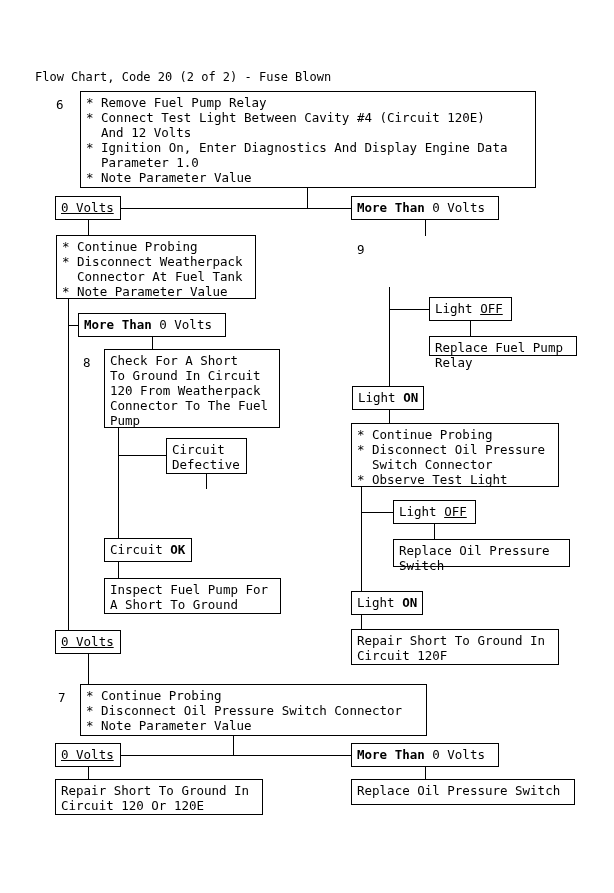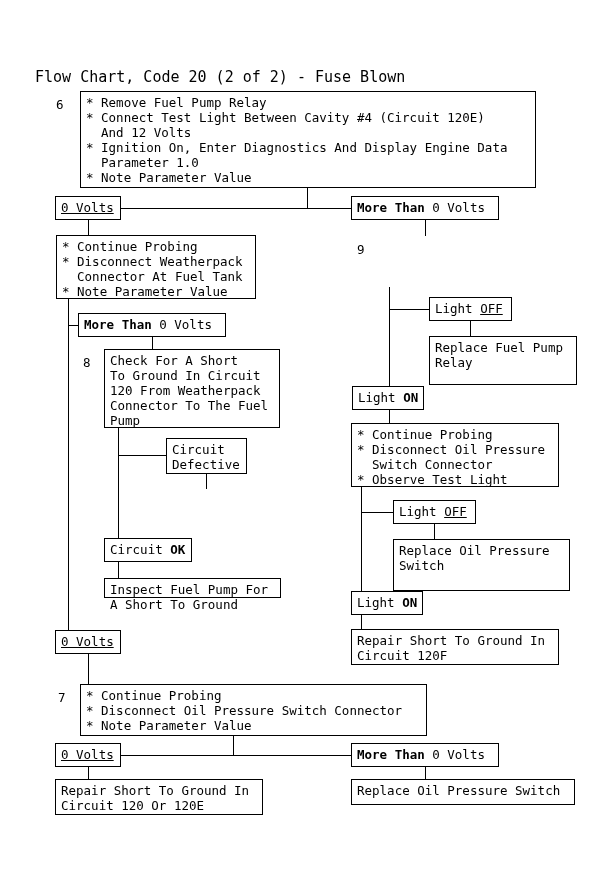--- a/index.html
+++ b/index.html
@@ -19,21 +19,21 @@
     position: absolute;
     left: 0;
     top: 0;
     width: 614px;
     height: 893px;
   }
   .title {
     position: absolute;
     left: 35px;
     top: 70px;
-    font-size: 15px;
+    font-size: 12px;
     line-height: 15px;
     white-space: pre;
     letter-spacing: 0px;
   }
   .box {
     position: absolute;
     box-sizing: border-box;
     border: 1px solid #000000;
     background: #ffffff;
     font-size: 12.5px;
@@ -107,52 +107,52 @@
   <div class="line hline" style="left:118px; top:455px; width:48px; height:1px;"></div>
 
   <div class="box" style="left:166px; top:438px; width:81px; height:36px;">Circuit
 Defective</div>
   <div class="line vline" style="left:206px; top:474px; width:1px; height:15px;"></div>
 
 
   <div class="box" style="left:104px; top:538px; width:88px; height:24px;"><span>Circuit </span><b>OK</b></div>
   <div class="line vline" style="left:118px; top:562px; width:1px; height:16px;"></div>
 
-  <div class="box" style="left:104px; top:578px; width:177px; height:20px;">Inspect Fuel Pump For
+  <div class="box" style="left:104px; top:578px; width:177px; height:36px;">Inspect Fuel Pump For
 A Short To Ground</div>
 
   <div class="box" style="left:55px; top:630px; width:66px; height:24px;"><u>0 Volts</u></div>
   <div class="line vline" style="left:88px; top:654px; width:1px; height:30px;"></div>
 
   <div class="stepnum" style="left:357px; top:242px;">9</div>
 
   <div class="line vline" style="left:389px; top:287px; width:1px; height:99px;"></div>
   <div class="line hline" style="left:389px; top:309px; width:40px; height:1px;"></div>
 
   <div class="box" style="left:429px; top:297px; width:83px; height:24px;"><span>Light </span><u>OFF</u></div>
   <div class="line vline" style="left:470px; top:321px; width:1px; height:15px;"></div>
 
-  <div class="box" style="left:429px; top:336px; width:148px; height:49px;">Replace Fuel Pump
+  <div class="box" style="left:429px; top:336px; width:148px; height:20px;">Replace Fuel Pump
 Relay</div>
 
   <div class="box" style="left:352px; top:386px; width:72px; height:24px;"><span>Light </span><b>ON</b></div>
   <div class="line vline" style="left:389px; top:410px; width:1px; height:13px;"></div>
 
   <div class="box" style="left:351px; top:423px; width:208px; height:64px;">* Continue Probing
 * Disconnect Oil Pressure
   Switch Connector
 * Observe Test Light</div>
 
   <div class="line vline" style="left:361px; top:487px; width:1px; height:104px;"></div>
   <div class="line hline" style="left:361px; top:512px; width:32px; height:1px;"></div>
 
   <div class="box" style="left:393px; top:500px; width:83px; height:24px;"><span>Light </span><u>OFF</u></div>
   <div class="line vline" style="left:434px; top:524px; width:1px; height:15px;"></div>
 
-  <div class="box" style="left:393px; top:539px; width:177px; height:52px;">Replace Oil Pressure
+  <div class="box" style="left:393px; top:539px; width:177px; height:28px;">Replace Oil Pressure
 Switch</div>
 
   <div class="box" style="left:351px; top:591px; width:72px; height:24px;"><span>Light </span><b>ON</b></div>
   <div class="line vline" style="left:361px; top:615px; width:1px; height:14px;"></div>
 
   <div class="box" style="left:351px; top:629px; width:208px; height:36px;">Repair Short To Ground In
 Circuit 120F</div>
 
   <div class="stepnum" style="left:58px; top:690px;">7</div>
   <div class="box" style="left:80px; top:684px; width:347px; height:52px;">* Continue Probing

